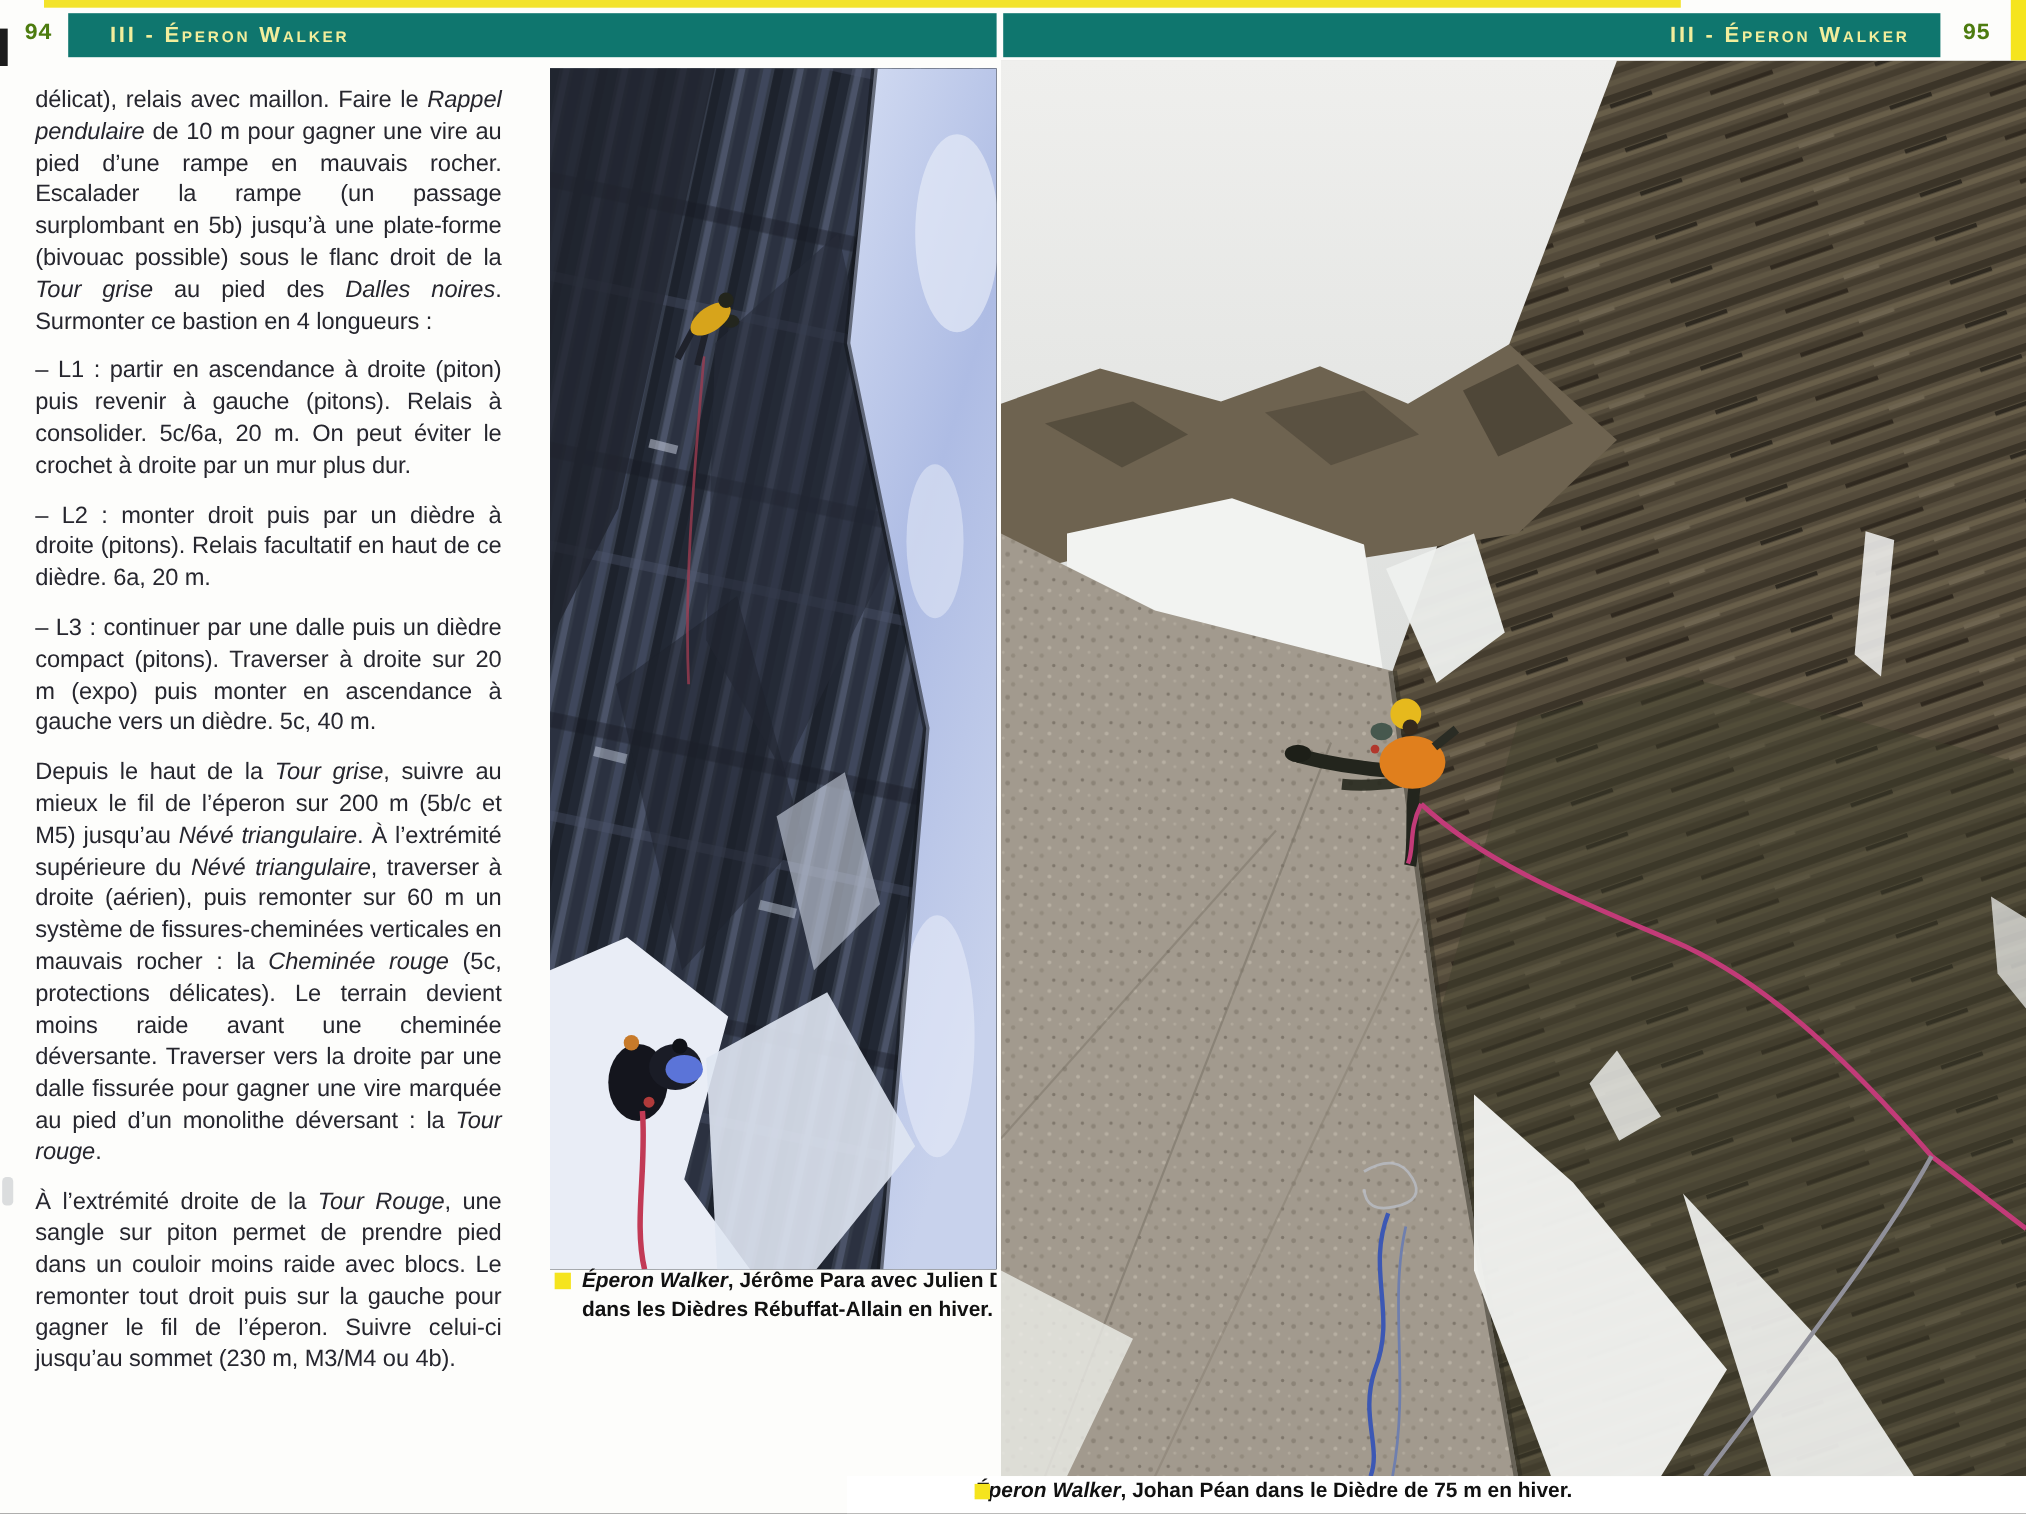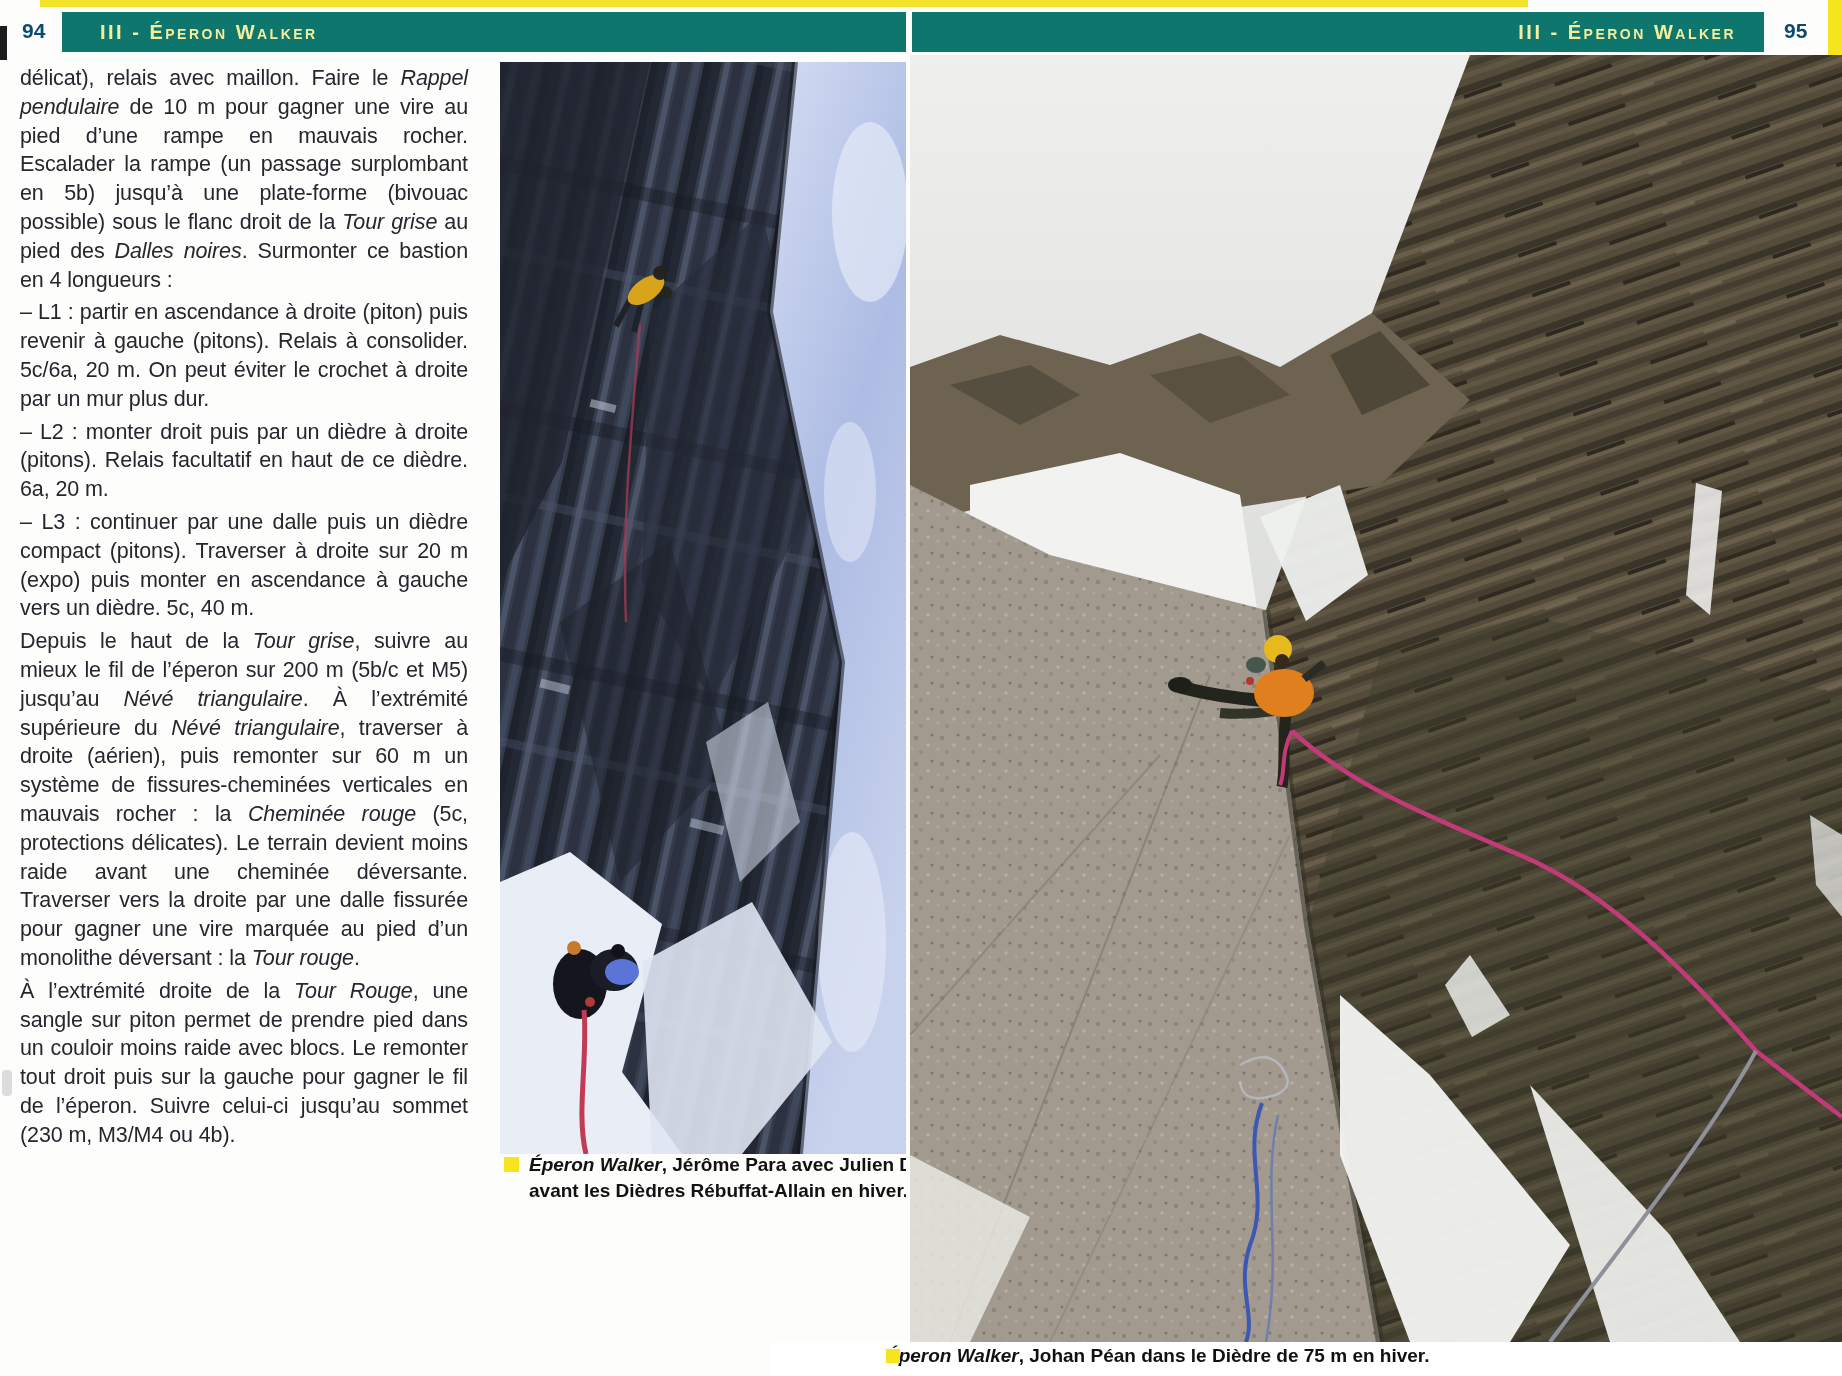--- a/index.html
+++ b/index.html
@@ -16,31 +16,31 @@
   .edge-smudge{position:absolute;left:2px;top:1070px;width:10px;height:26px;background:#9aa0a8;opacity:.35;border-radius:4px;}
   .hbar{position:absolute;top:12px;height:40px;background:#0f766e;display:flex;align-items:center;}
   .hbar.left{left:62px;width:844px;}
   .hbar.right{left:912px;width:852px;justify-content:flex-end;}
   .hbar .title{
     font-variant:small-caps;font-weight:700;font-size:20px;letter-spacing:2.5px;
     color:#f2ee9c; white-space:nowrap;
   }
   .hbar.left .title{margin-left:38px;}
   .hbar.right .title{margin-right:28px;}
-  .pagenum{position:absolute;top:19px;font-size:21px;font-weight:700;color:#0c4a6e;}
+  .pagenum{position:absolute;top:19px;font-size:21px;font-weight:700;color:#4d7c0f;font-family:Liberation Mono, monospace;}
   .pagenum.p94{left:22px;}
   .pagenum.p95{left:1784px;}
   
   .text-column{
     position:absolute;left:16px;top:60px;width:456px;
     font-size:21.5px;line-height:28.8px;text-align:justify;
     hyphens:auto;-webkit-hyphens:auto;color:#26262e;
     letter-spacing:-0.1px;
   }
-  .text-column p{margin:4px;}
+  .text-column p{margin:16px;}
   .it{font-style:italic;}
   
   .photo{position:absolute;overflow:hidden;background:#2c3340;}
   .photo-left{left:500px;top:62px;width:406px;height:1092px;}
   .photo-right{left:910px;top:55px;width:932px;height:1287px;background:#dededc;}
   .photo svg{display:block;}
   
   .caption{position:absolute;font-size:19px;font-weight:700;color:#111;line-height:26px;}
   .caption .bullet{
     position:absolute;left:0;top:5px;width:15px;height:15px;background:#f5e41e;display:inline-block;
@@ -134,21 +134,21 @@
         <circle cx="30" cy="60" r="5" fill="#b03a3a"></circle>
       </g>
       <path d="M84,948 C88,1000 76,1050 86,1092" stroke="#c23a55" stroke-width="5" fill="none"></path>
     </svg>
   </div>
 
   <div class="caption cap-left">
     <span class="bullet"></span>
     <div class="cap-lines">
       <div class="cap-line" id="cap-left-line1"><span class="it">Éperon Walker</span><span>, Jérôme Para avec Julien Dusserre et Rém</span></div>
-      <div class="cap-line">avant les Dièdres Rébuffat-Allain en hiver.</div>
+      <div class="cap-line">dans les Dièdres Rébuffat-Allain en hiver.</div>
     </div>
   </div>
 
   <div class="photo photo-right">
     <svg width="932" height="1287" viewBox="0 0 932 1287" xmlns="http://www.w3.org/2000/svg">
       <defs>
         <linearGradient id="skyg" x1="0" y1="0" x2="0" y2="1">
           <stop offset="0" stop-color="#efefed"></stop>
           <stop offset="1" stop-color="#dddfdd"></stop>
         </linearGradient>

